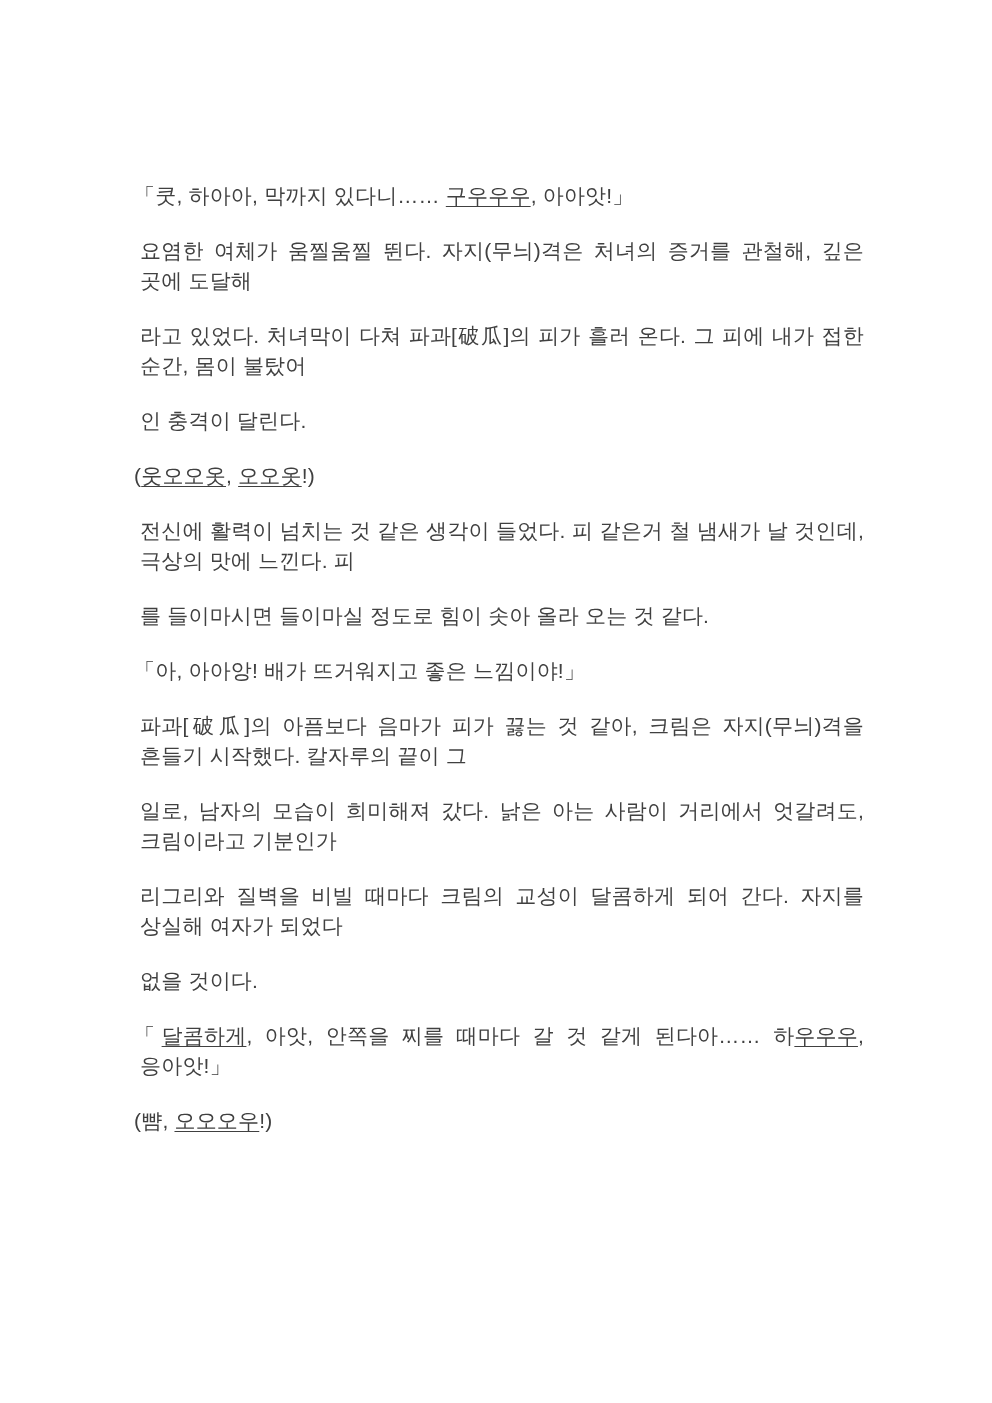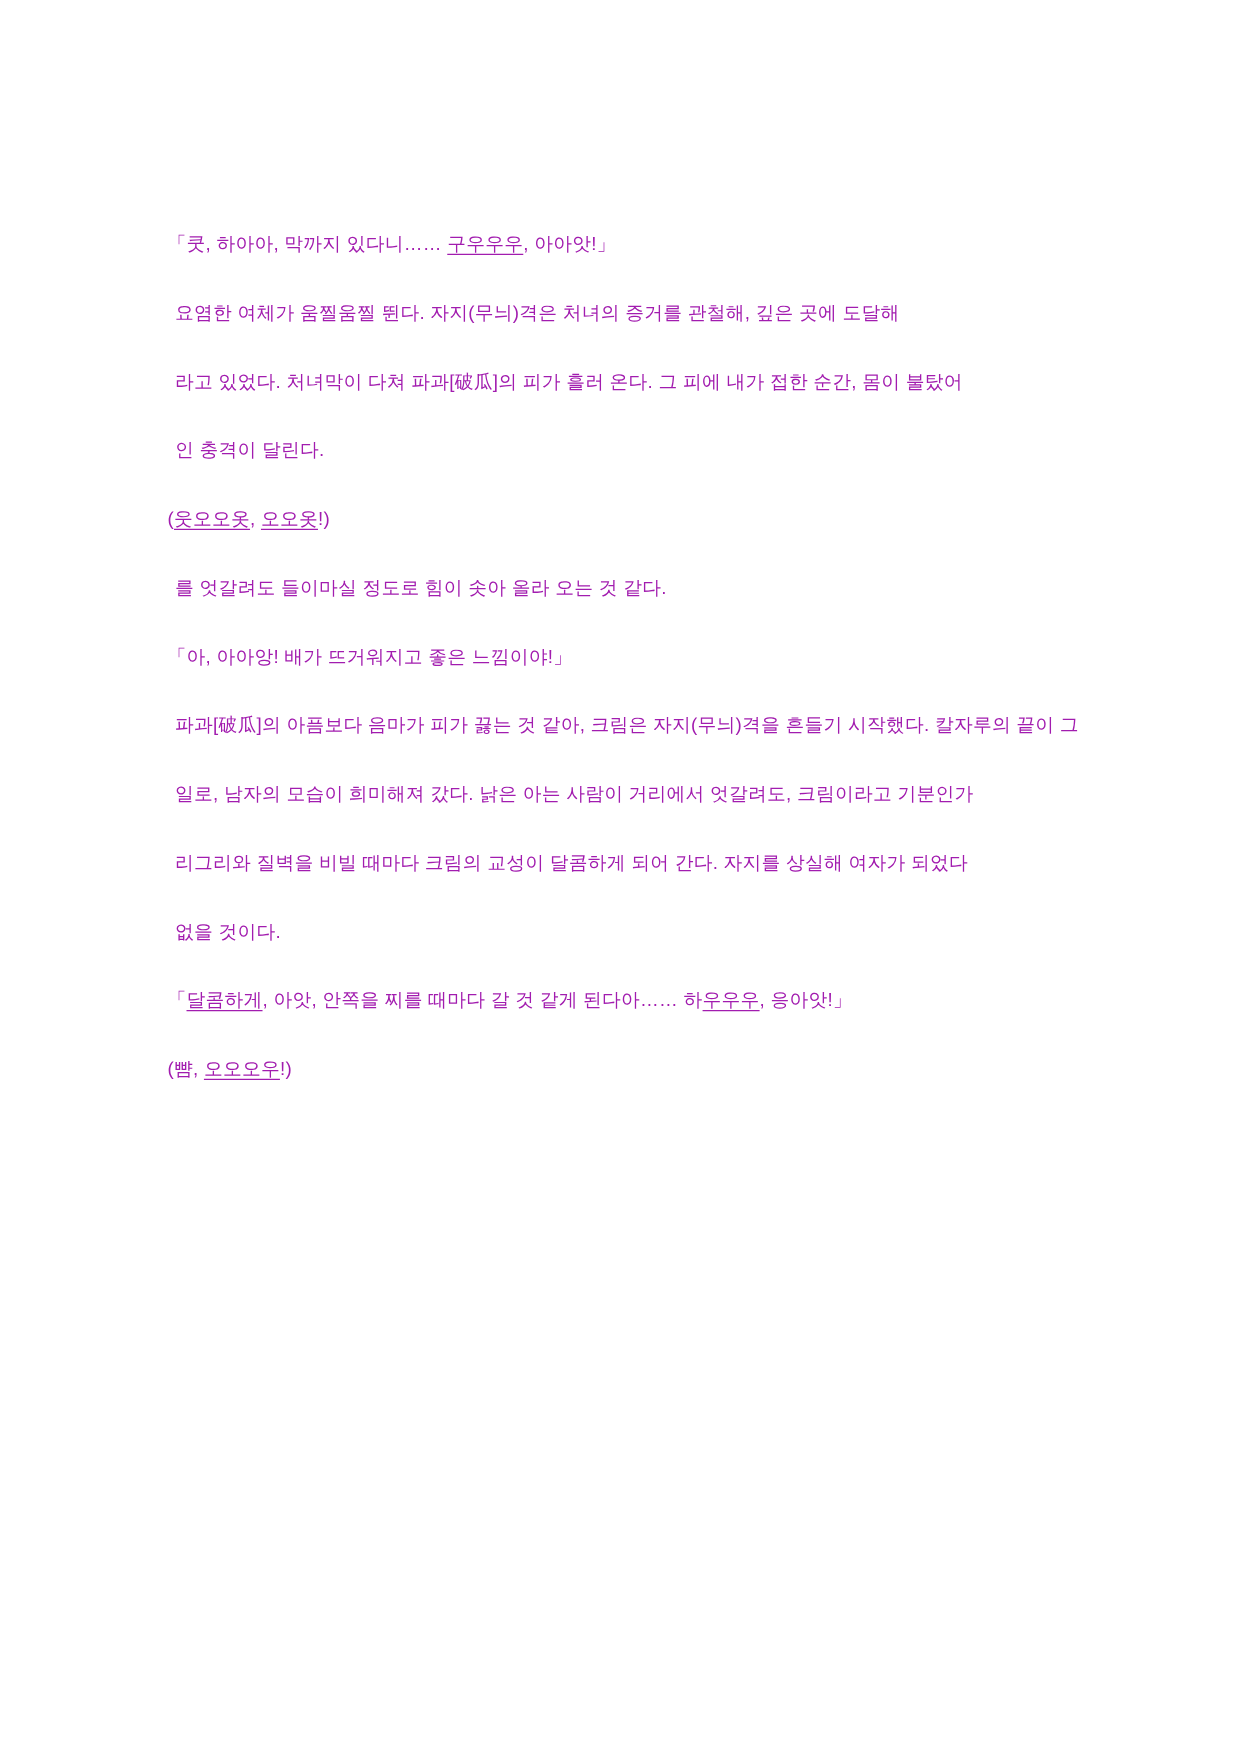--- a/index.html
+++ b/index.html
@@ -17,22 +17,22 @@
     width: 992px;
     height: 1403px;
     background: #ffffff;
     overflow: hidden;
   }
   .content {
     position: absolute;
     left: 140px;
     top: 181px;
     width: 724px;
-    color: #a21caf;
-    font-size: 15px;
+    color: #404040;
+    font-size: 21px;
     line-height: 30px;
     text-align: justify;
     letter-spacing: 0.2px;
     word-break: keep-all;
     overflow-wrap: break-word;
   }
   .content p {
     margin: 0 0 25px 0;
     padding: 0;
   }
@@ -50,21 +50,22 @@
 <body>
 
 <div class="page">
   <div class="content">
 
   <p class="dialogue"><span>「쿳, 하아아, 막까지 있다니…… </span><span class="u">구우우우</span><span>, 아아앗!」</span></p>
       <p class="narration"><span>요염한 여체가 움찔움찔 뛴다. 자지(무늬)격은 처녀의 증거를 관철해, 깊은 곳에 도달해</span></p>
       <p class="narration"><span>라고 있었다. 처녀막이 다쳐 파과[破瓜]의 피가 흘러 온다. 그 피에 내가 접한 순간, 몸이 불탔어</span></p>
       <p class="narration"><span>인 충격이 달린다.</span></p>
       <p class="sfx"><span>(</span><span class="u">웃오오옷</span><span>, </span><span class="u">오오옷</span><span>!)</span></p>
-      <p class="narration"><span>를 엇갈려도 들이마실 정도로 힘이 솟아 올라 오는 것 같다.</span></p>
+      <p class="narration"><span>전신에 활력이 넘치는 것 같은 생각이 들었다. 피 같은거 철 냄새가 날 것인데, 극상의 맛에 느낀다. 피</span></p>
+      <p class="narration"><span>를 들이마시면 들이마실 정도로 힘이 솟아 올라 오는 것 같다.</span></p>
       <p class="dialogue"><span>「아, 아아앙! 배가 뜨거워지고 좋은 느낌이야!」</span></p>
       <p class="narration"><span>파과[破瓜]의 아픔보다 음마가 피가 끓는 것 같아, 크림은 자지(무늬)격을 흔들기 시작했다. 칼자루의 끝이 그</span></p>
       <p class="narration"><span>일로, 남자의 모습이 희미해져 갔다. 낡은 아는 사람이 거리에서 엇갈려도, 크림이라고 기분인가</span></p>
       <p class="narration"><span>리그리와 질벽을 비빌 때마다 크림의 교성이 달콤하게 되어 간다. 자지를 상실해 여자가 되었다</span></p>
       <p class="narration"><span>없을 것이다.</span></p>
       <p class="dialogue"><span>「</span><span class="u">달콤하게</span><span>, 아앗, 안쪽을 찌를 때마다 갈 것 같게 된다아…… 하</span><span class="u">우우우</span><span>, 응아앗!」</span></p>
       <p class="sfx"><span>(뺨, </span><span class="u">오오오우</span><span>!)</span></p>
     </div>
 </div>
 

